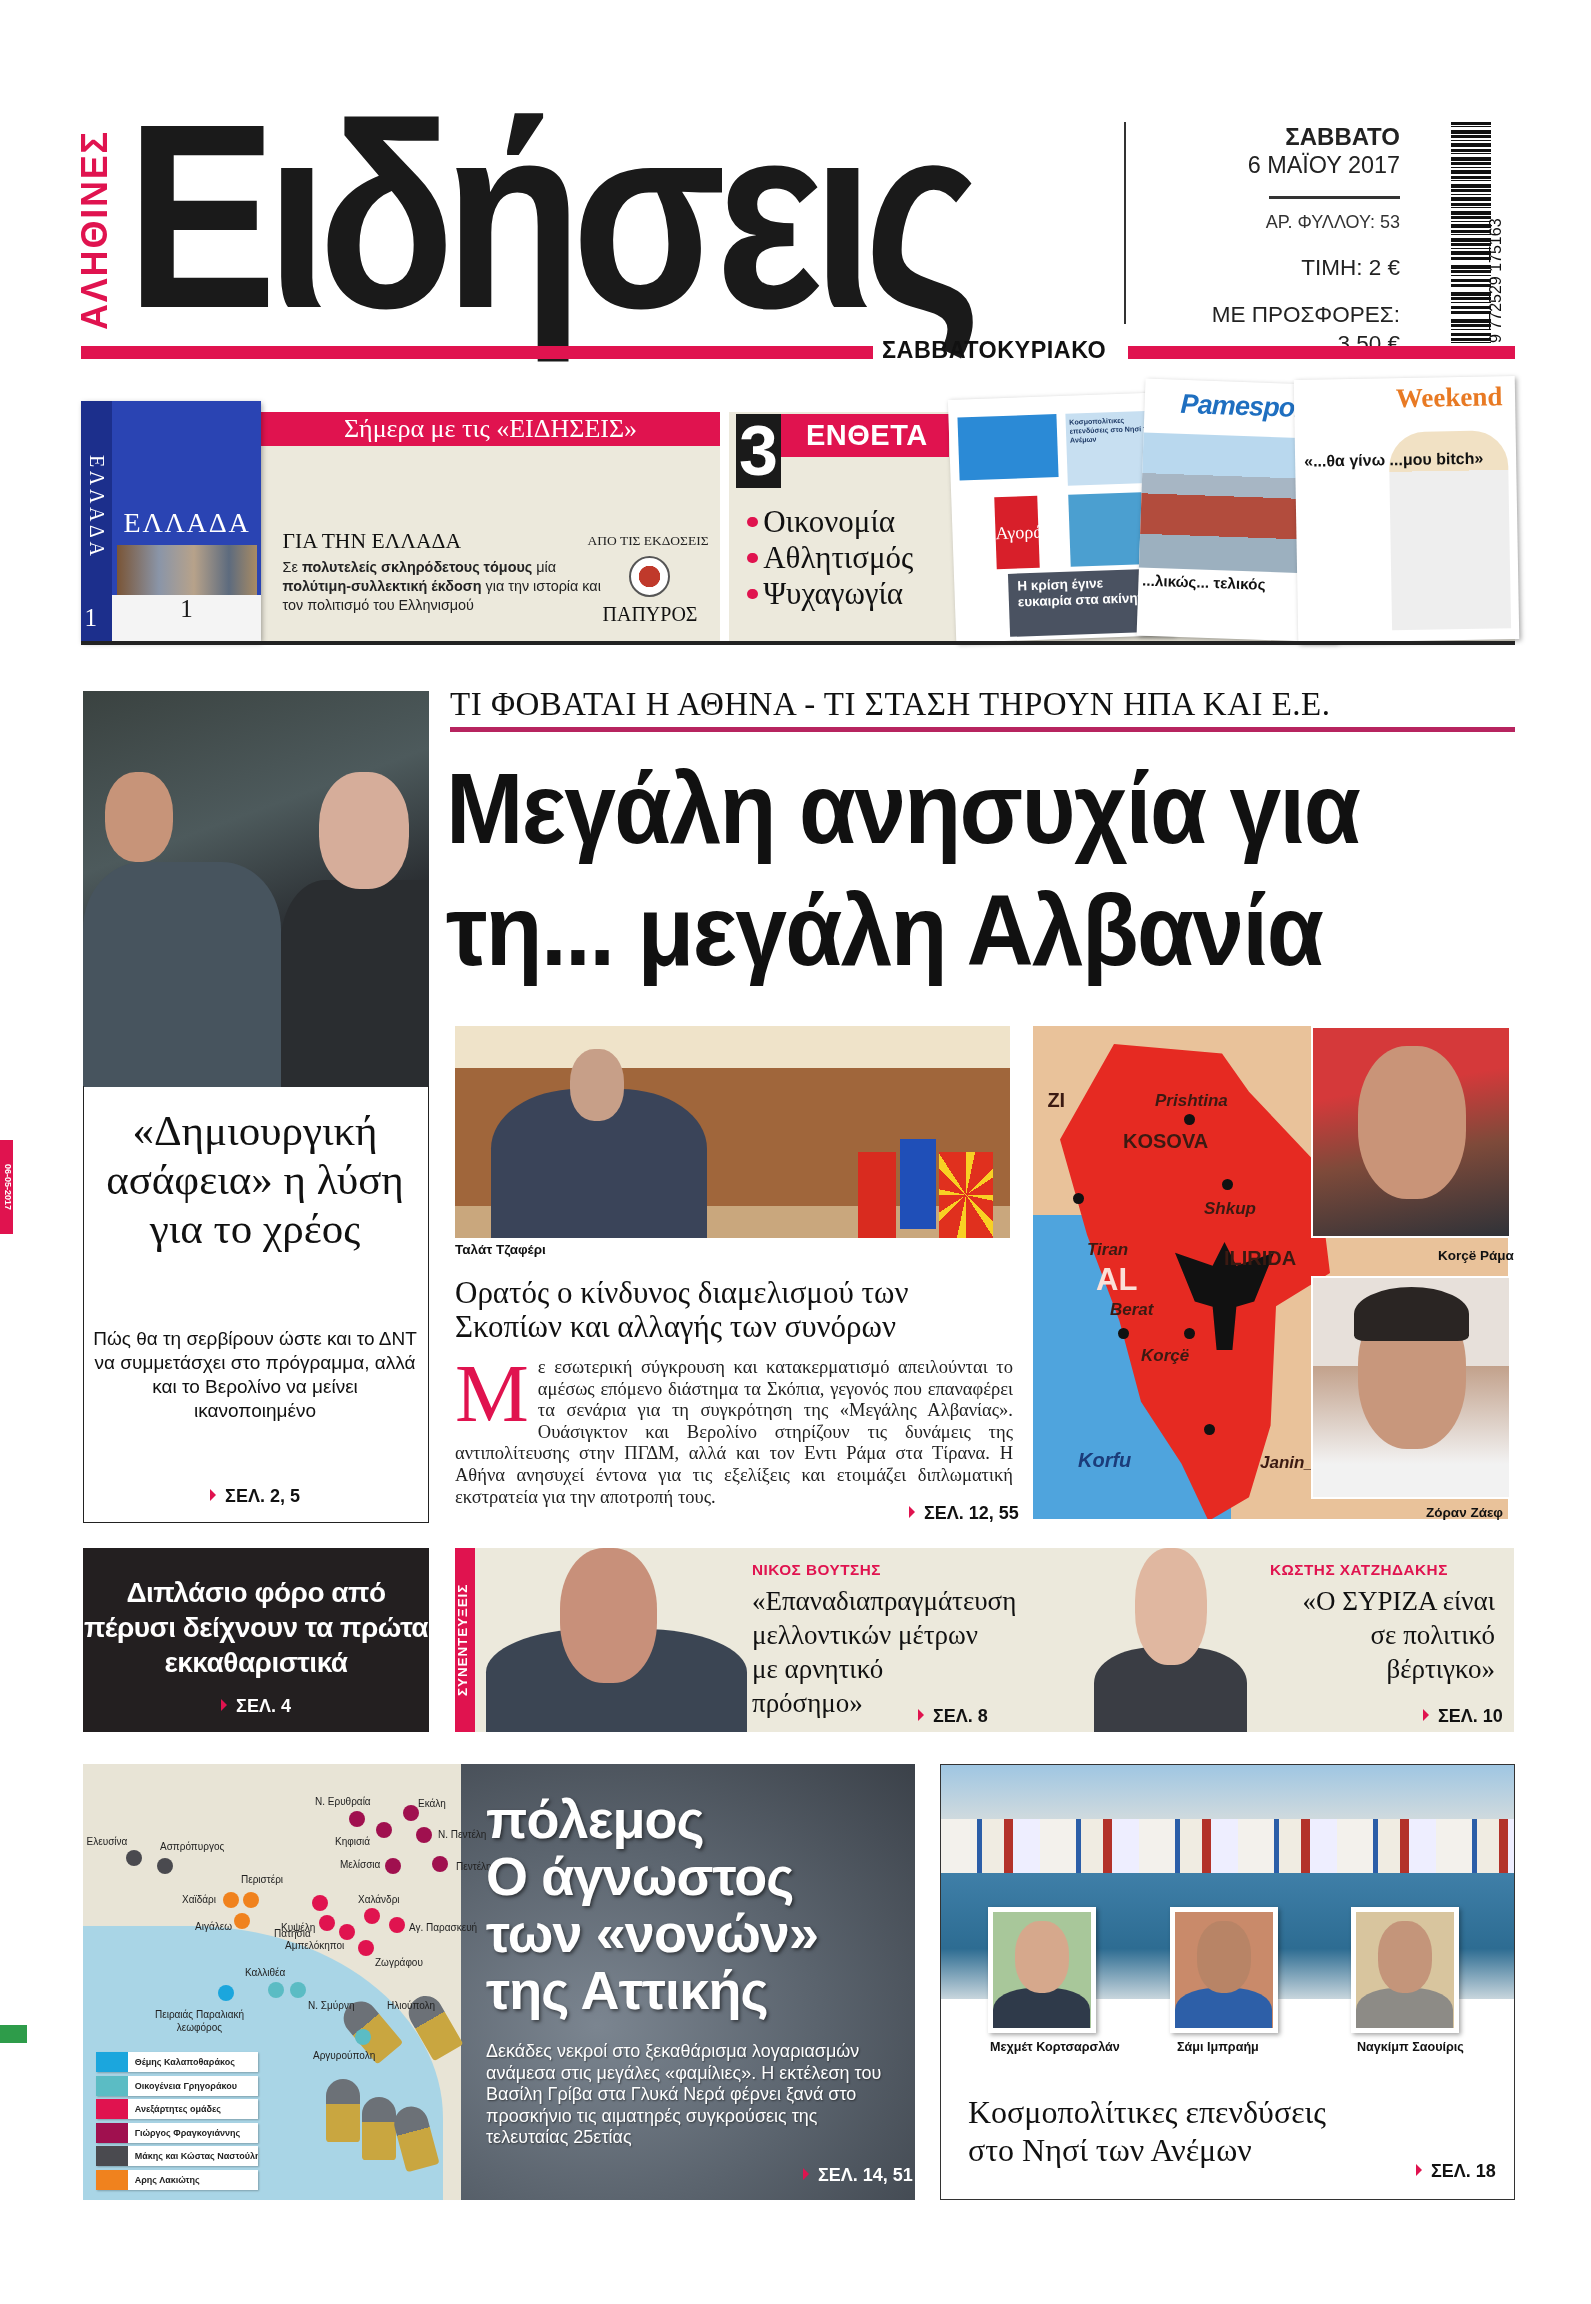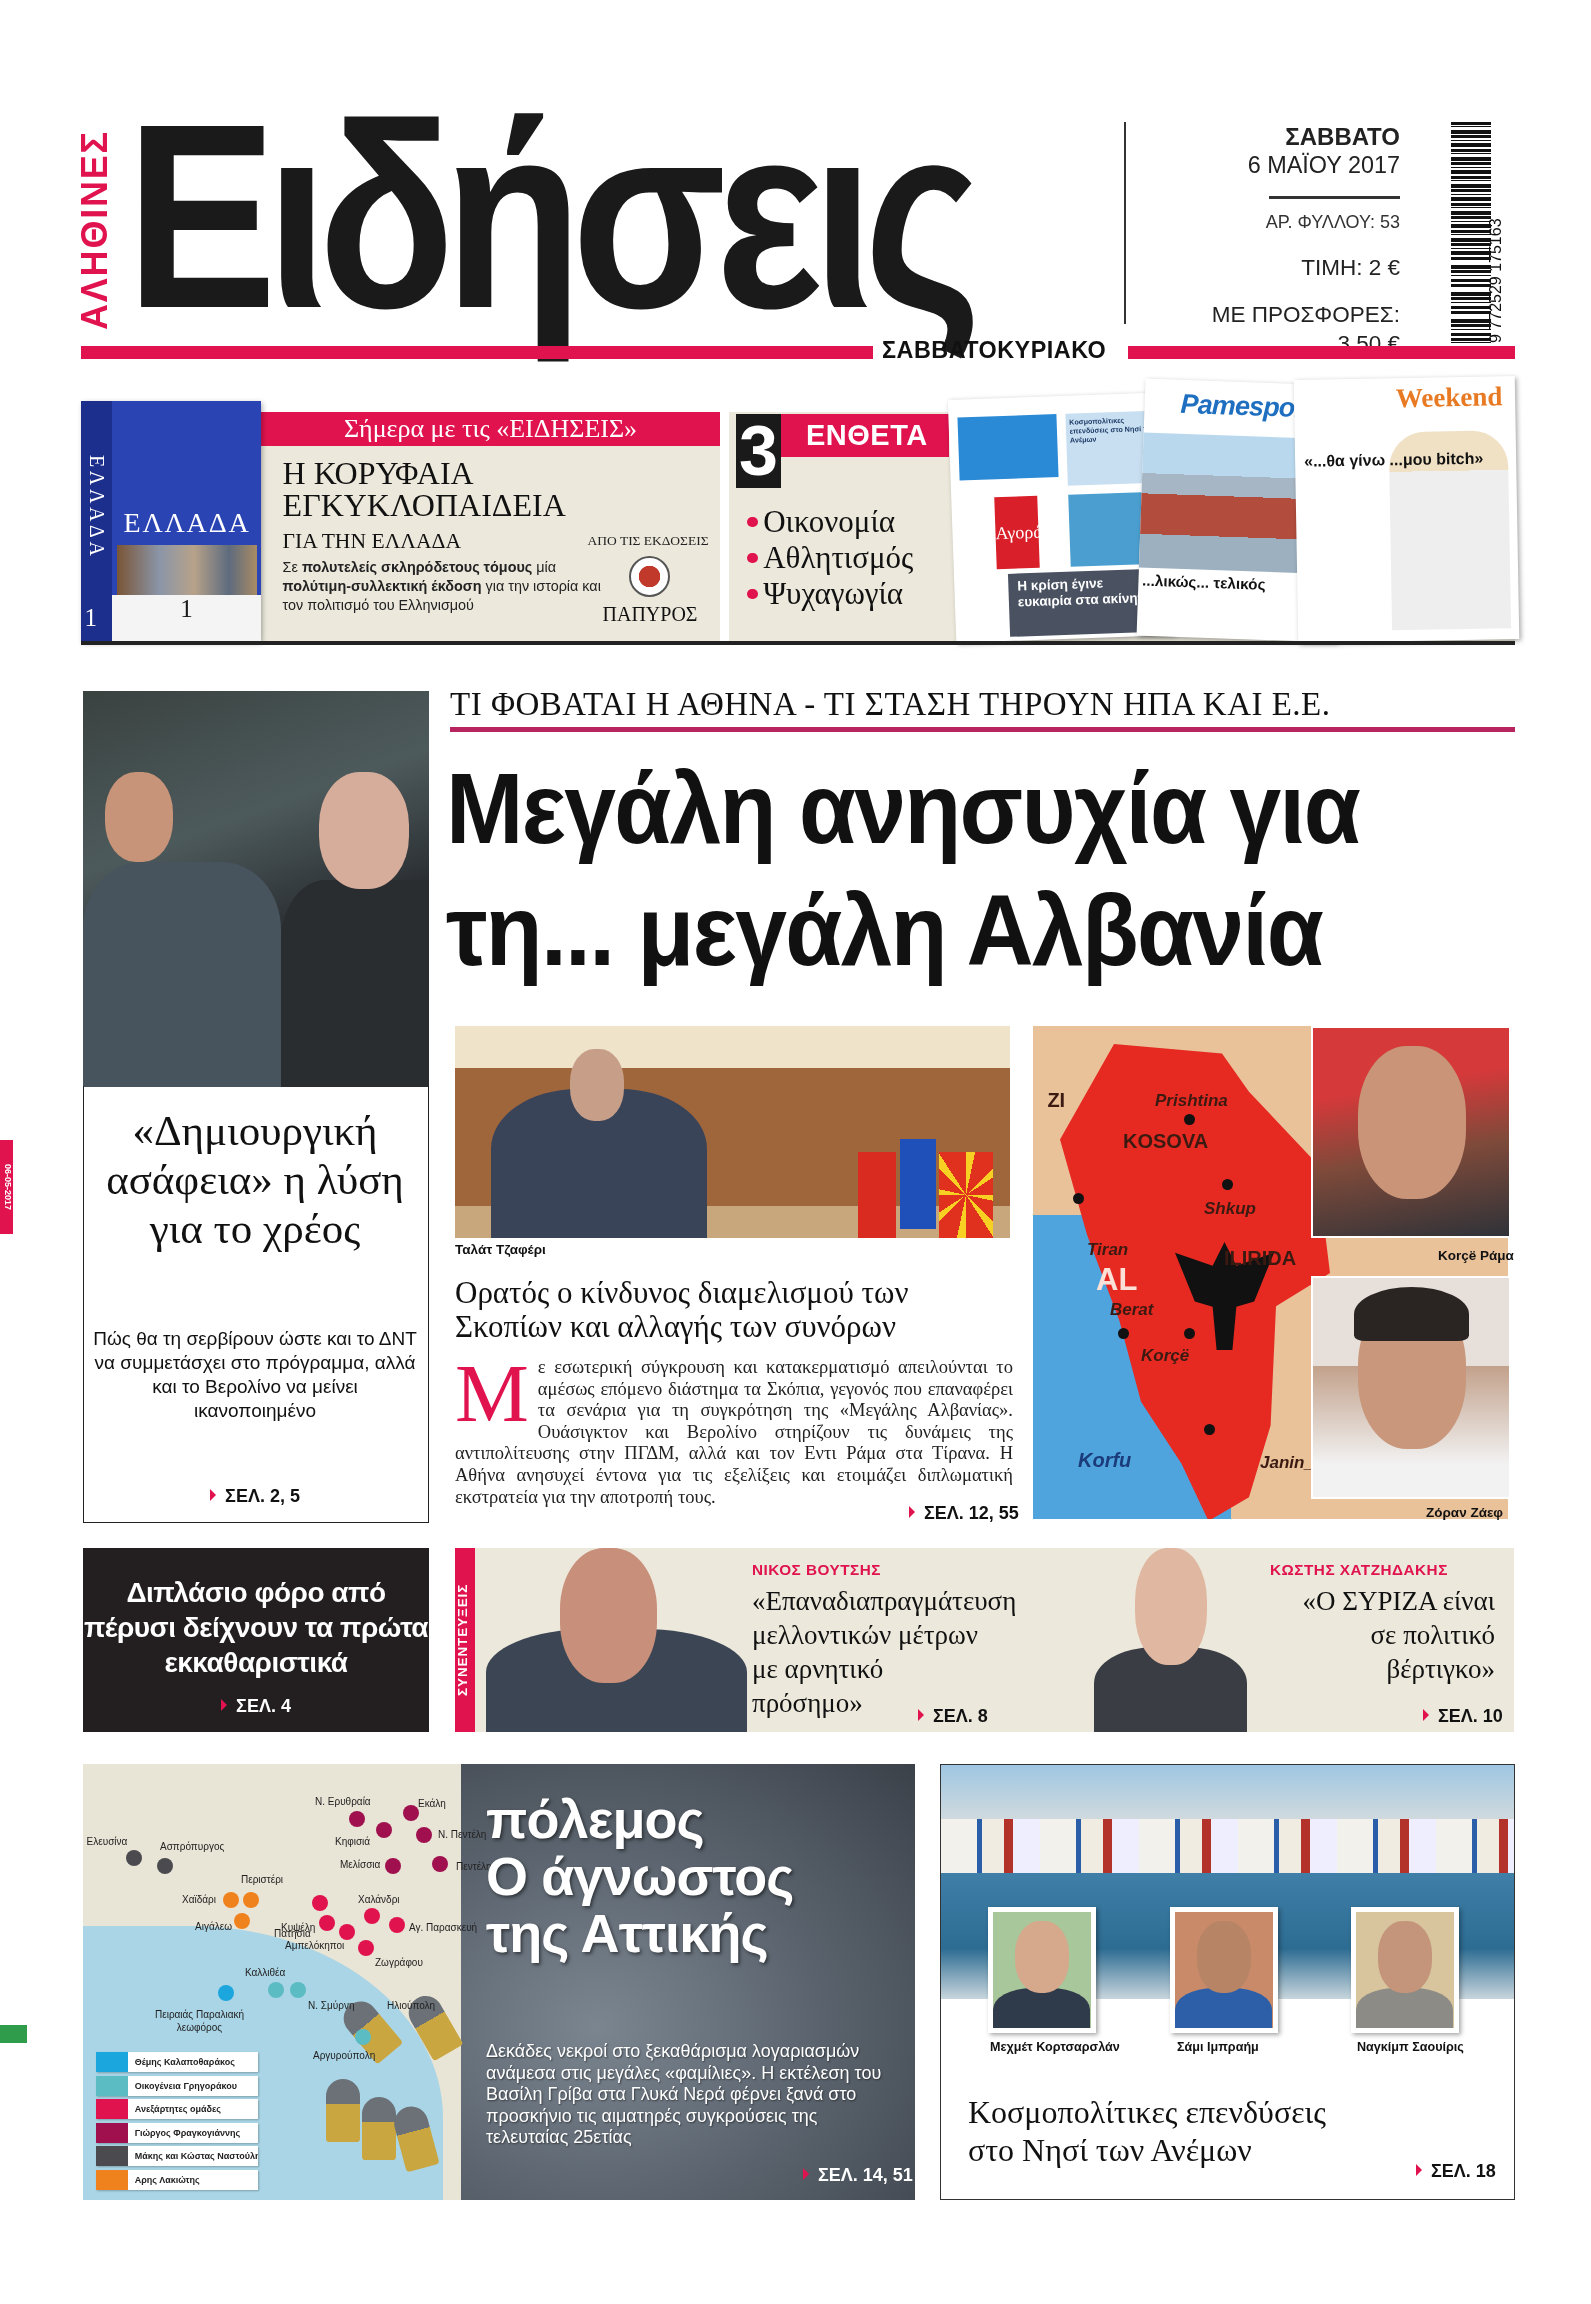--- a/index.html
+++ b/index.html
@@ -203,24 +203,20 @@
   <div class="offer">ΜΕ ΠΡΟΣΦΟΡΕΣ: 3,50 €</div>
 </div>
 <div class="abs barcode"></div>
 <div class="abs barcode-num">9 772529 175163</div>
 <div class="abs red-bar-left"></div>
 <div class="abs weekend-tag">ΣΑΒΒΑΤΟΚΥΡΙΑΚΟ</div>
 <div class="abs red-bar-right"></div>
 
 <div class="abs promo-encyc">
   <div class="promo-encyc-head">Σήμερα με τις «ΕΙΔΗΣΕΙΣ»</div>
-  <div class="promo-encyc-title">
-    <div>Η ΚΟΡΥΦΑΙΑ</div>
-    <div>ΕΓΚΥΚΛΟΠΑΙΔΕΙΑ</div>
-  </div>
   <div class="promo-encyc-sub">ΓΙΑ ΤΗΝ ΕΛΛΑΔΑ</div>
   <div class="promo-encyc-desc"><span>Σε </span><b>πολυτελείς σκληρόδετους τόμους</b><span> μία </span><b>πολύτιμη-συλλεκτική έκδοση</b><span> για την ιστορία και τον πολιτισμό του Ελληνισμού</span></div>
   <div class="promo-pub">ΑΠΟ ΤΙΣ ΕΚΔΟΣΕΙΣ</div>
   <div class="papyros-logo"></div>
   <div class="papyros-name">ΠΑΠΥΡΟΣ</div>
 </div>
 <div class="abs book">
   <div class="book-spine">ΕΛΛΑΔΑ</div>
   <div class="book-title">ΕΛΛΑΔΑ</div>
   <div class="book-img"></div>
@@ -429,20 +425,21 @@
       </div>
     <div class="legend-row">
         <div class="legend-sw" style="background:#f0821e"></div>
         <div class="legend-lbl">Αρης Λακιώτης</div>
       </div>
   </div>
 
   <div class="attica-title">
     <div>πόλεμος</div>
     <div>Ο άγνωστος</div>
+    <div>των «νονών»</div>
     <div>της Αττικής</div>
   </div>
   <div class="attica-body">Δεκάδες νεκροί στο ξεκαθάρισμα λογαριασμών ανάμεσα στις μεγάλες «φαμίλιες». Η εκτέλεση του Βασίλη Γρίβα στα Γλυκά Νερά φέρνει ξανά στο προσκήνιο τις αιματηρές συγκρούσεις της τελευταίας 25ετίας</div>
   <div class="attica-ref"><span class="page-ref"><span class="arrow"></span><span>ΣΕΛ. 14, 51</span></span></div>
 </div>
 
 <div class="abs mykonos">
   <div class="sky"></div>
   <div class="town"></div>
   <div class="water"></div>

